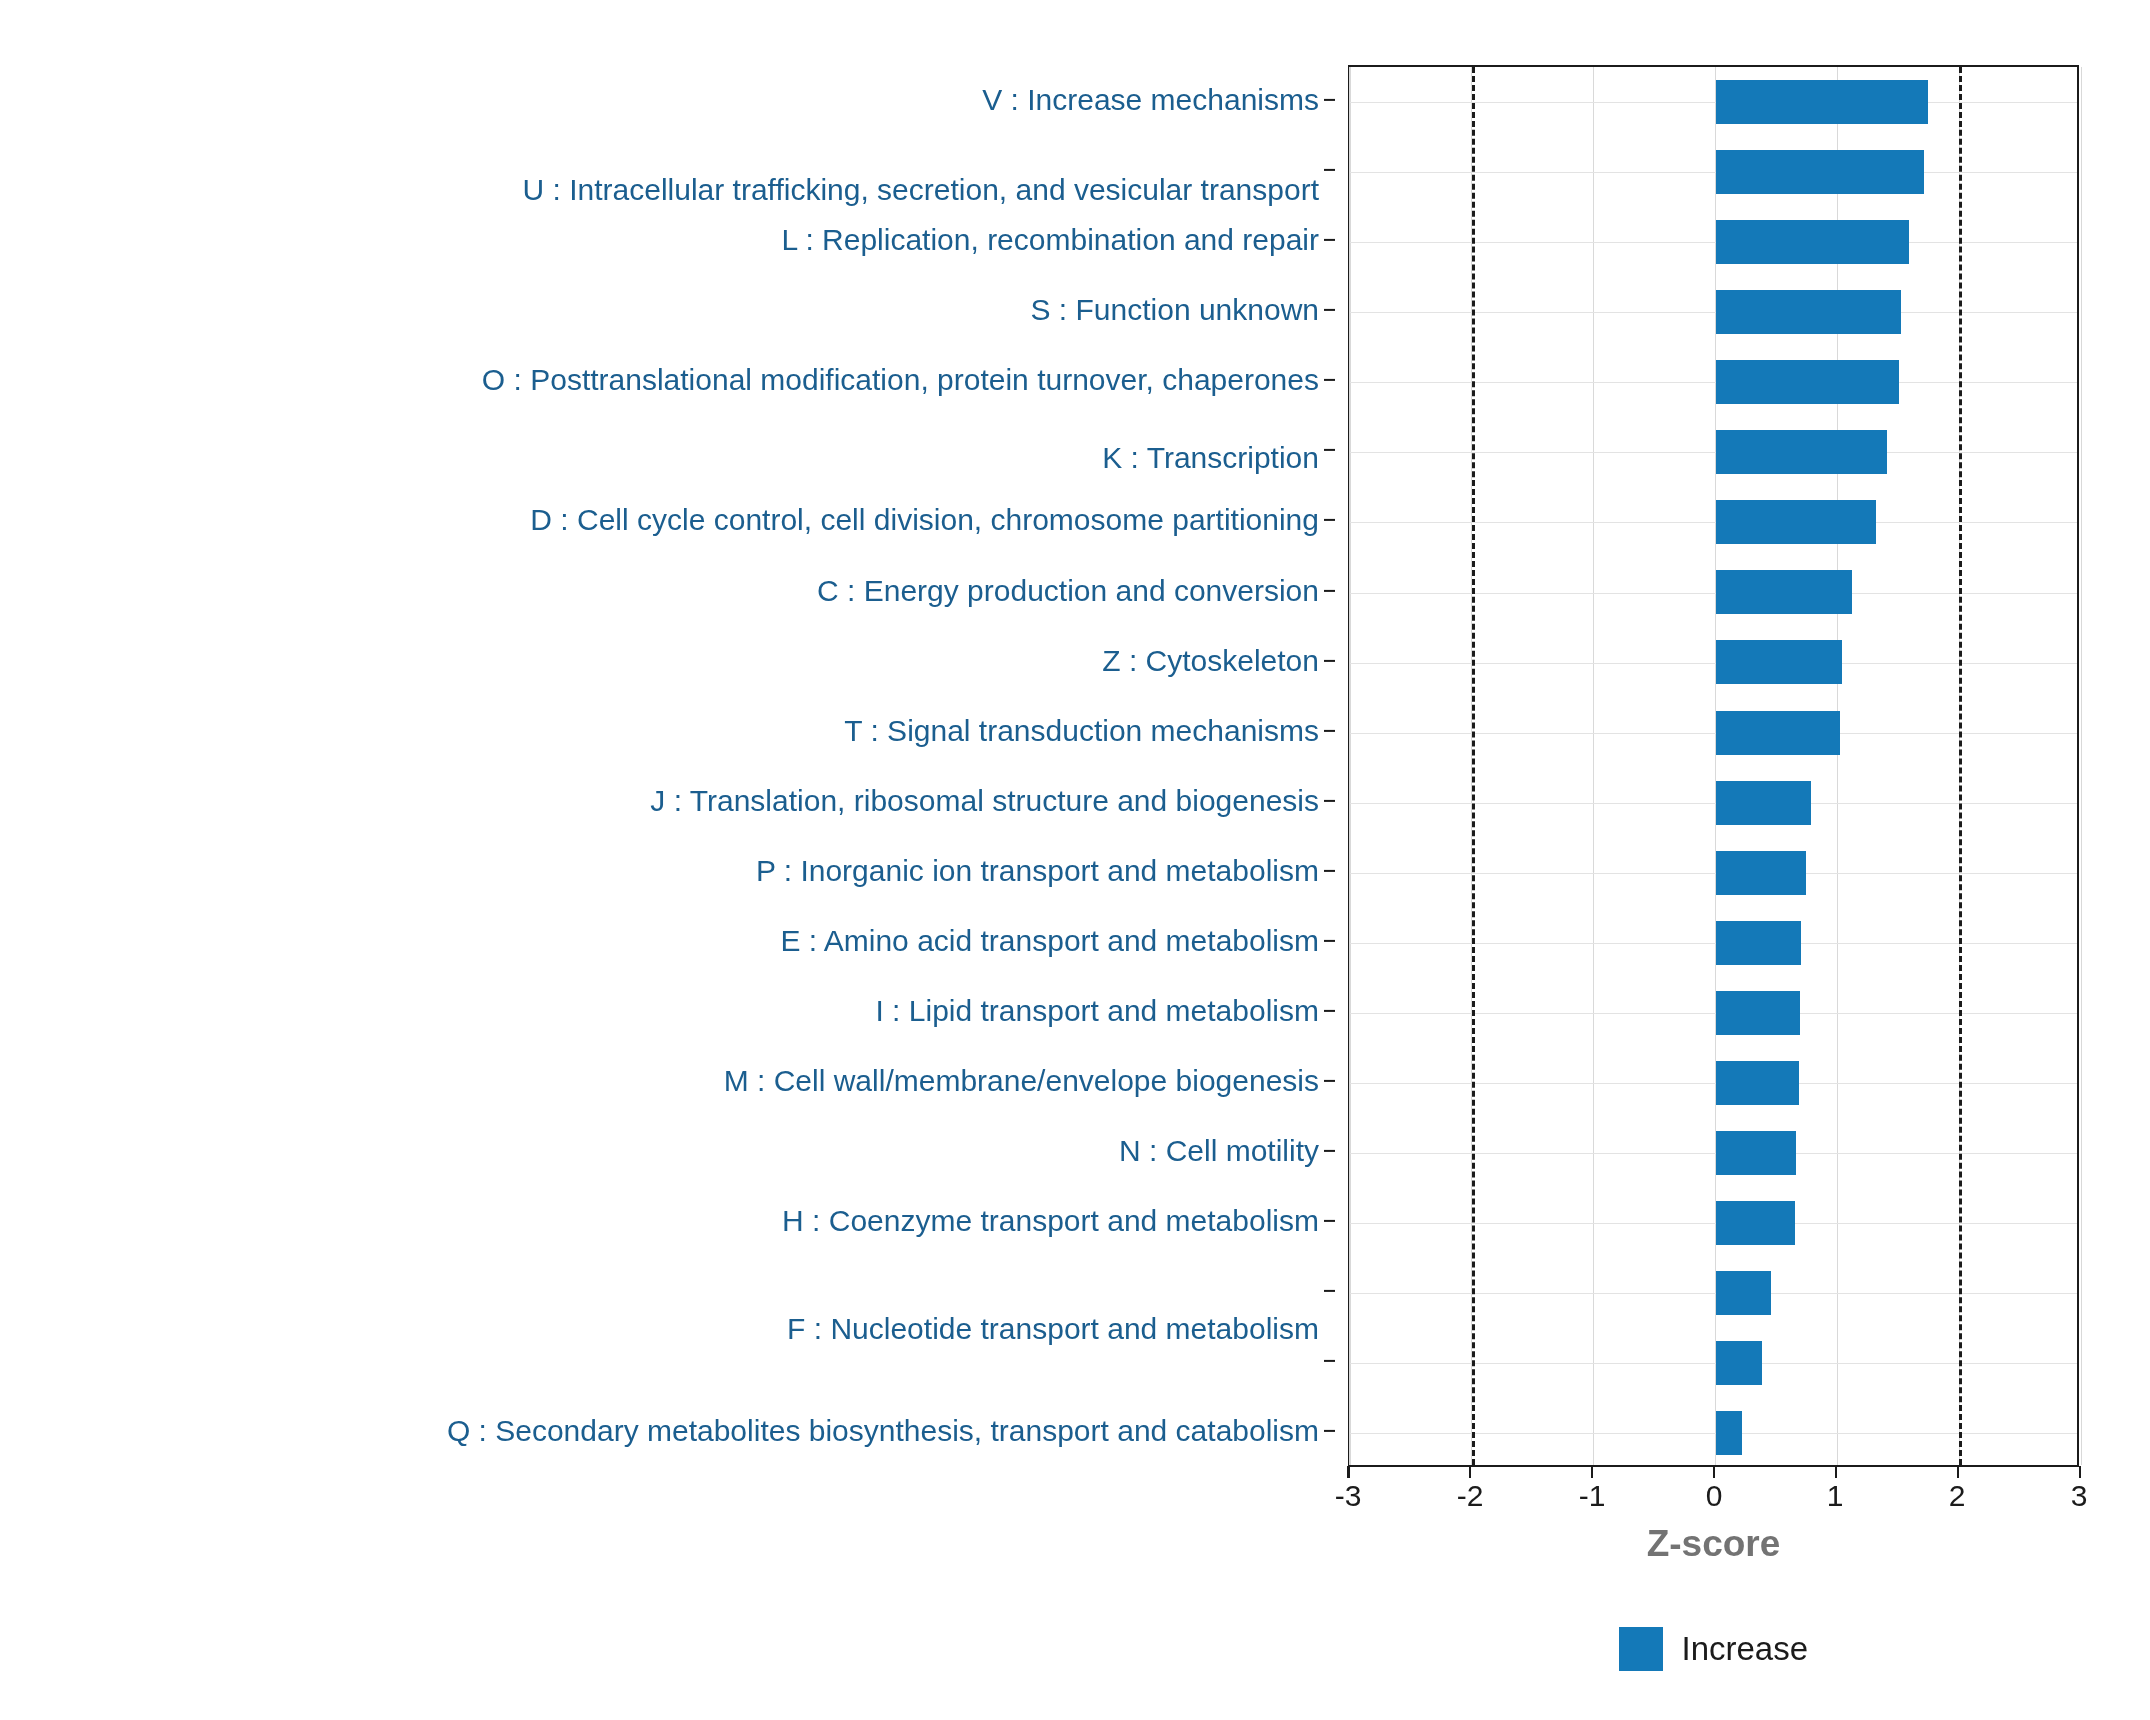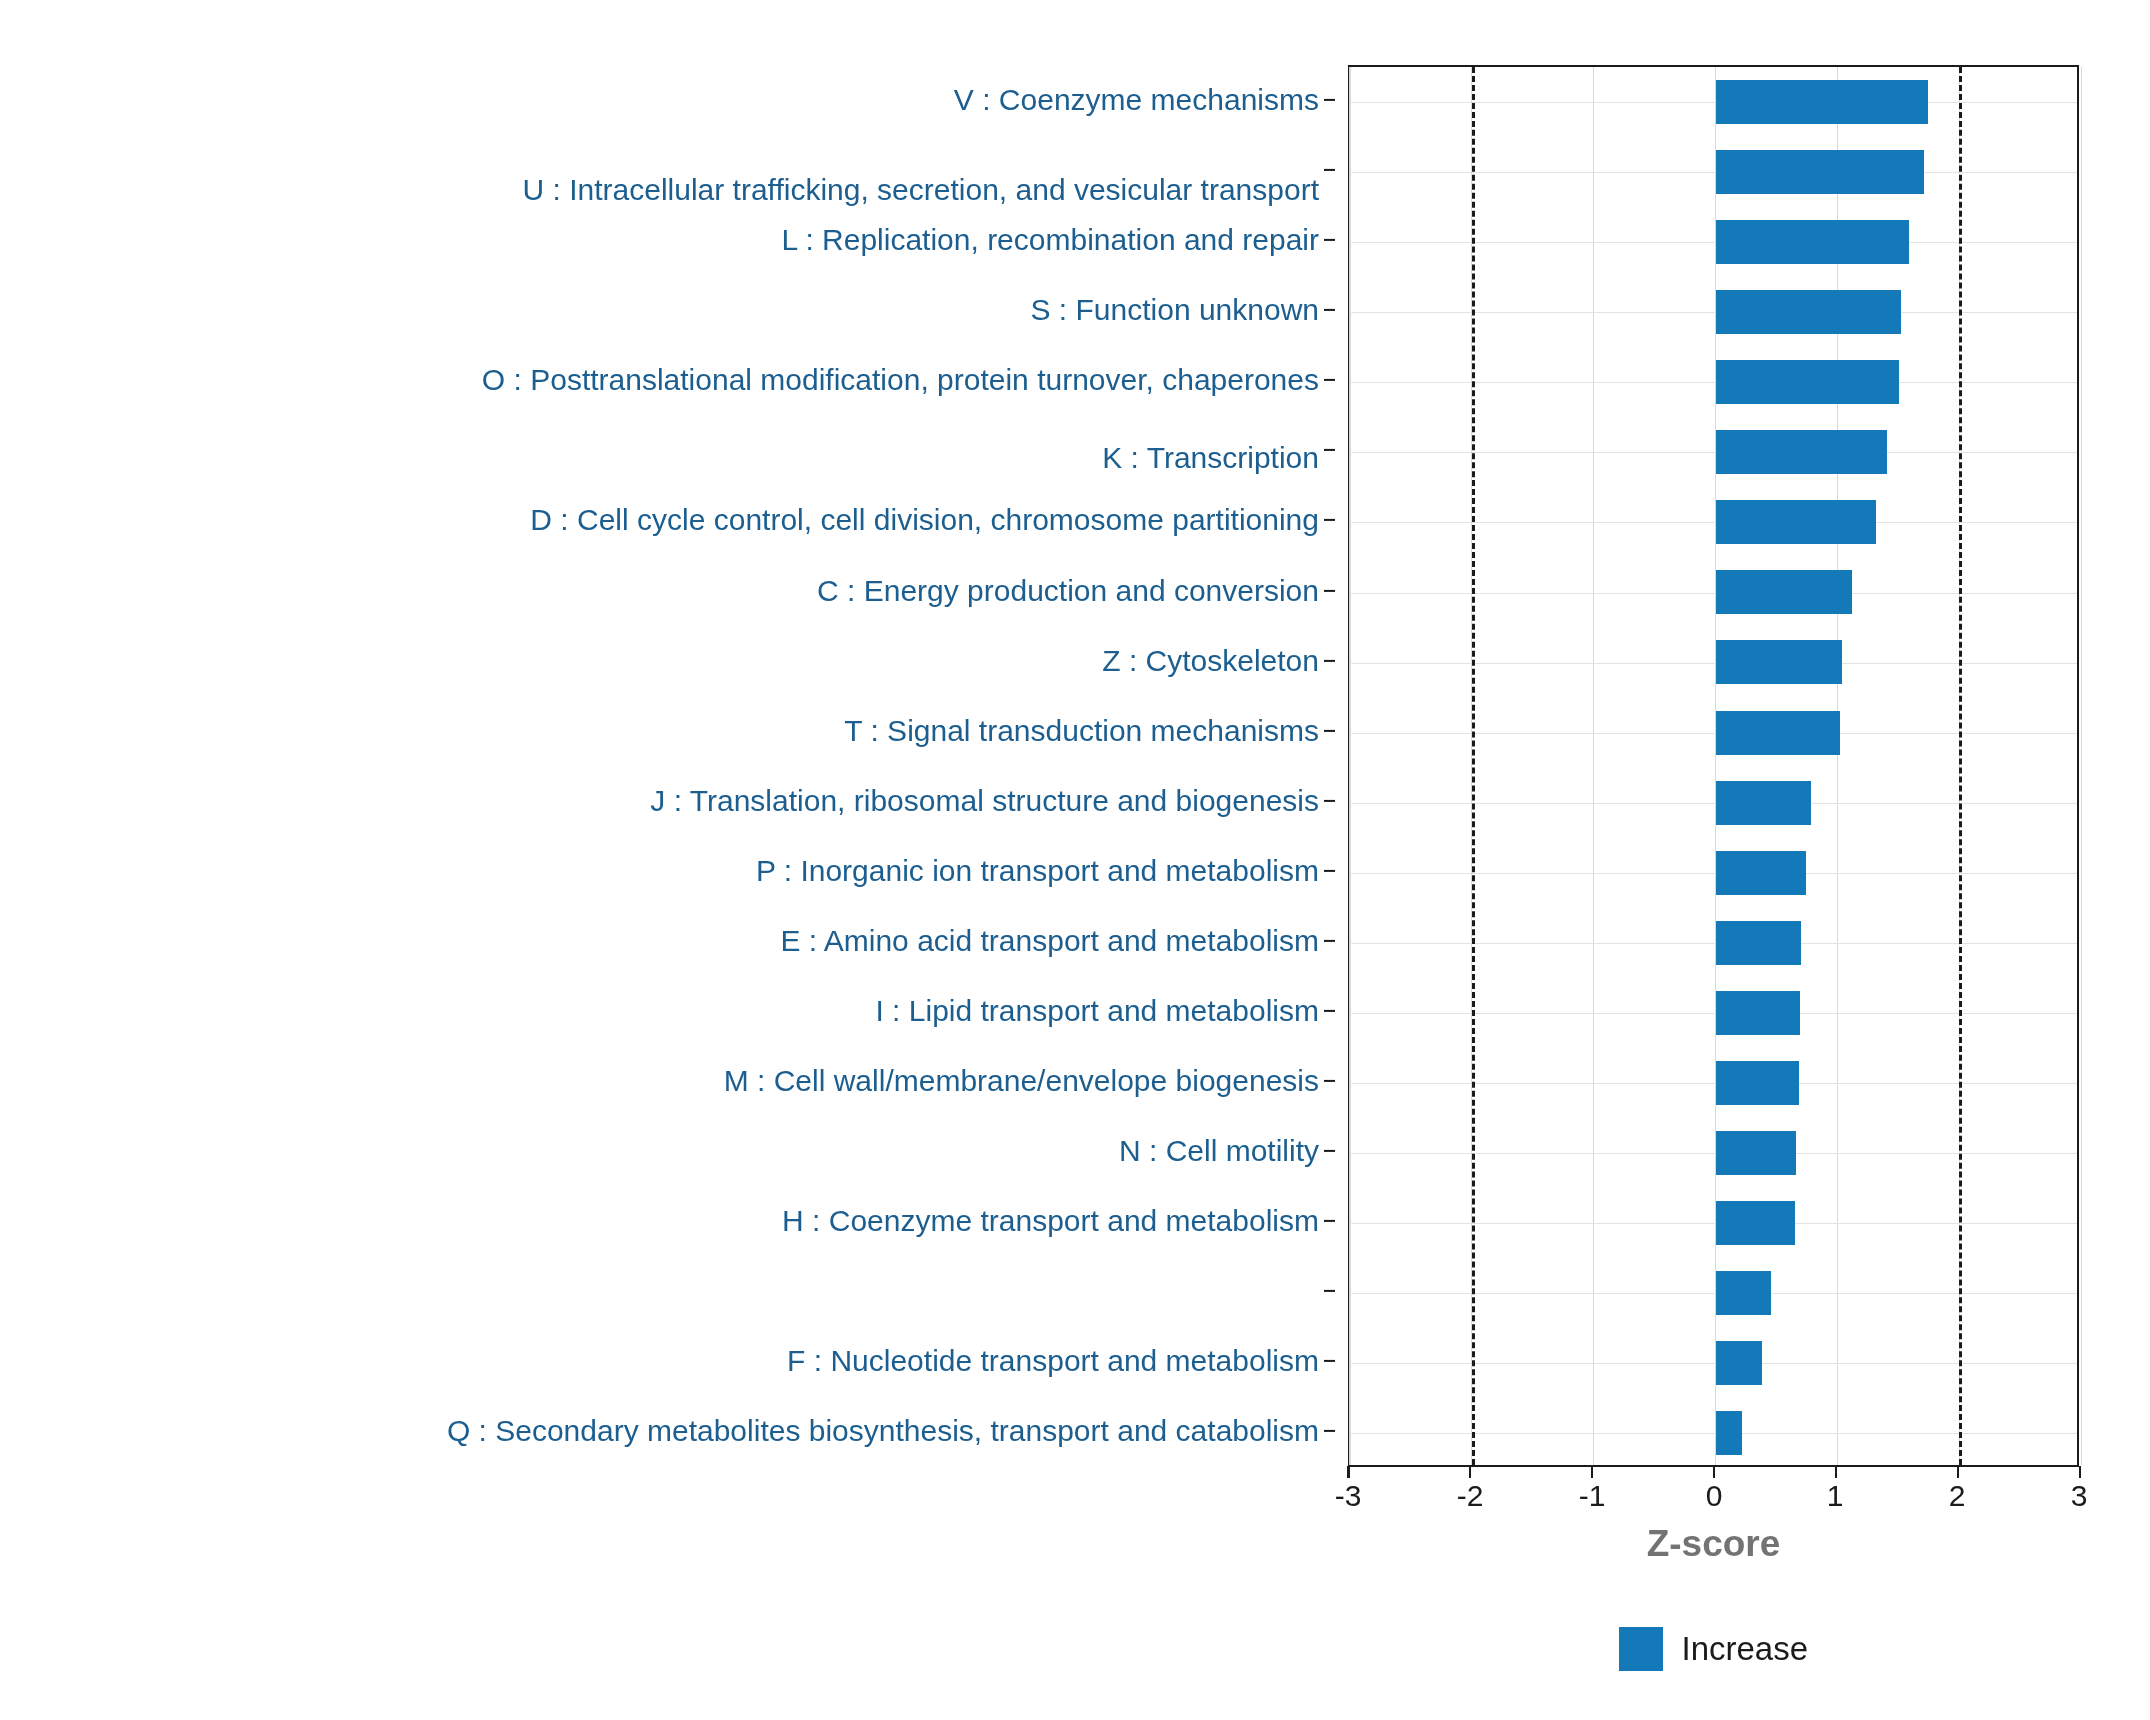--- a/index.html
+++ b/index.html
@@ -138,21 +138,21 @@
     font-size: 33px;
     color: #1b1b1b;
   }
 </style>
 </head>
 <body>
 
 <div id="chart-root">
 
   <div class="cat-labels">
-      <div class="cat-label" style="top: 35px;">V : Coenzyme mechanisms</div>
+      <div class="cat-label" style="top: 35px;">V : Increase mechanisms</div>
       <div class="tick-mark" style="top: 35px;"></div>
       <div class="cat-label" style="top: 105px; margin-top: 20px;">U : Intracellular trafficking, secretion, and vesicular transport</div>
       <div class="tick-mark" style="top: 105px;"></div>
       <div class="cat-label" style="top: 175px;">L : Replication, recombination and repair</div>
       <div class="tick-mark" style="top: 175px;"></div>
       <div class="cat-label" style="top: 245px;">S : Function unknown</div>
       <div class="tick-mark" style="top: 245px;"></div>
       <div class="cat-label" style="top: 315px;">O : Posttranslational modification, protein turnover, chaperones</div>
       <div class="tick-mark" style="top: 315px;"></div>
       <div class="cat-label" style="top: 393px;">K : Transcription</div>
@@ -173,21 +173,21 @@
       <div class="tick-mark" style="top: 876px;"></div>
       <div class="cat-label" style="top: 946px;">I : Lipid transport and metabolism</div>
       <div class="tick-mark" style="top: 946px;"></div>
       <div class="cat-label" style="top: 1016px;">M : Cell wall/membrane/envelope biogenesis</div>
       <div class="tick-mark" style="top: 1016px;"></div>
       <div class="cat-label" style="top: 1086px;">N : Cell motility</div>
       <div class="tick-mark" style="top: 1086px;"></div>
       <div class="cat-label" style="top: 1156px; margin-left: 42px;">H : Coenzyme transport and metabolism</div>
       <div class="tick-mark" style="top: 1156px;"></div>
       <div class="tick-mark" style="top: 1226px;"></div>
-      <div class="cat-label" style="top: 1296px;">F : Nucleotide transport and metabolism</div>
+      <div class="cat-label" style="top: 1264px;">F : Nucleotide transport and metabolism</div>
       <div class="tick-mark" style="top: 1296px;"></div>
       <div class="cat-label" style="top: 1366px;">Q : Secondary metabolites biosynthesis, transport and catabolism</div>
       <div class="tick-mark" style="top: 1366px;"></div>
     </div>
 
   <div class="plot-area">
       <div class="grid-v" style="left: -0.7px;"></div>
       <div class="grid-v" style="left: 121px;"></div>
       <div class="grid-v" style="left: 243px;"></div>
       <div class="grid-v" style="left: 365px;"></div>

